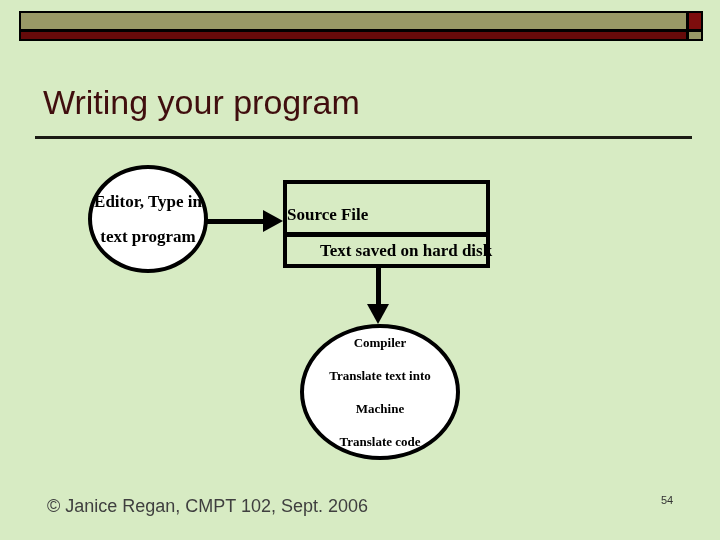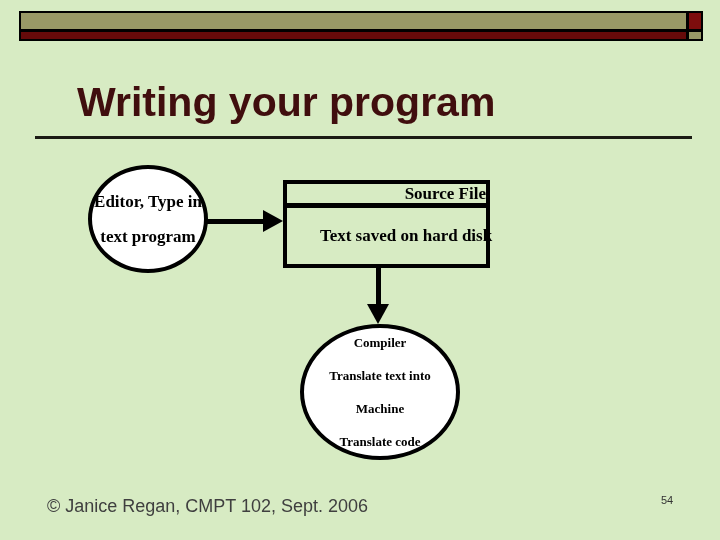--- a/index.html
+++ b/index.html
@@ -39,25 +39,24 @@
   .banner-main .row-red   { flex: 1; background: var(--banner-dark-red); }
   .banner-vsep { width: 3px; background: var(--line-black); }
   .banner-end { width: 12px; display: flex; flex-direction: column; }
   .banner-end .cell-red   { height: 16px; background: var(--banner-accent-red); }
   .banner-end .cell-gap   { height: 3px;  background: var(--line-black); }
   .banner-end .cell-olive { flex: 1; background: var(--banner-olive); }
 
   
   .slide-title {
     position: absolute; left: 43px; top: 80px;
-    font-size: 41px; line-height: 44px;
+    font-size: 34px; line-height: 44px;
     color: var(--title-maroon);
-    font-weight: 700;
+    font-weight: 400;
     white-space: nowrap;
-    margin-left: 34px;
   }
   .title-underline {
     position: absolute; left: 35px; top: 136px;
     width: 657px; height: 3px;
     background: #1B1B14;
   }
 
   
   .node-text {
     font-family: "Liberation Serif", serif;
@@ -78,22 +77,22 @@
   .compiler-node { left: 300px; top: 324px; width: 160px; height: 136px; }
   .compiler-node .node-text { font-size: 13px; line-height: 21px; white-space: nowrap; }
 
   .sourcefile-node {
     position: absolute; left: 283px; top: 180px;
     width: 207px; height: 88px;
     border: 4px solid var(--line-black);
     display: flex; flex-direction: column;
   }
   .sourcefile-top {
-    height: 19px; display: flex;
-    align-items: center; justify-content: flex-end;
+    height: 34px; display: flex;
+    align-items: center; justify-content: flex-start; margin-top: 14px;
   }
   .sourcefile-divider { height: 5px; background: var(--line-black); }
   .sourcefile-bottom {
     flex: 1; display: flex;
     align-items: center; justify-content: center; padding-left: 39px;
   }
   .sourcefile-node .node-text { font-size: 17px; white-space: nowrap; }
 
   
   .arrow-line-h {

